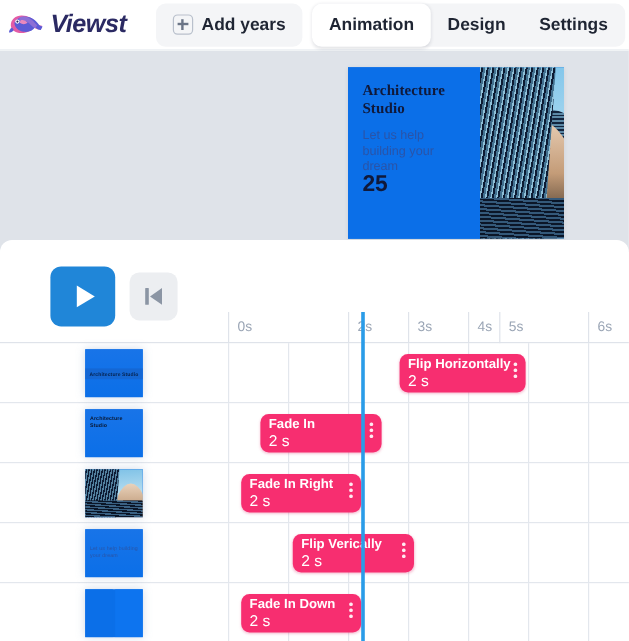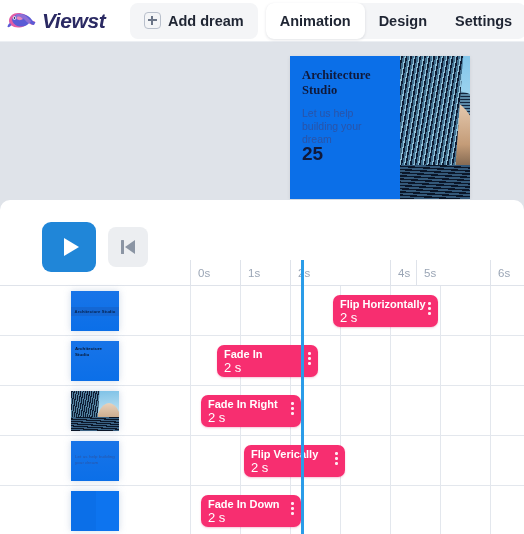--- a/index.html
+++ b/index.html
@@ -254,21 +254,21 @@
       <circle cx="17" cy="24" r="3.6" fill="#ffffff"></circle>
       <circle cx="17" cy="24" r="1.8" fill="#2b2a63"></circle>
       <path d="M8 34c-3 2-5 5-5 8 3 1 6-1 8-4l-3-4z" fill="#5b5bd6"></path>
     </svg>
     <span class="brand-name">Viewst</span>
   </div>
 
   <div class="navgroup">
     <div class="navbtn">
       <span class="plus-icon"></span>
-      <span>Add dream</span>
+      <span>Add years</span>
     </div>
   </div>
 
   <div class="navgroup gap">
     <div class="navbtn active">
       <span>Animation</span>
     </div>
     <div class="navbtn">
       <span>Design</span>
     </div>
@@ -304,22 +304,22 @@
       <span class="tri"></span>
     </div>
     <div class="btn-start">
       <span class="bar"></span>
       <span class="tri2"></span>
     </div>
   </div>
 
   <div class="ruler">
     <div class="tick" style="left:190px">0s</div>
-    <div class="tick" style="left:240px">1s</div>
     <div class="tick" style="left:290px">2s</div>
+    <div class="tick" style="left:340px">3s</div>
     <div class="tick" style="left:390px">4s</div>
     <div class="tick" style="left:416px">5s</div>
     <div class="tick" style="left:490px">6s</div>
   </div>
 
   <div class="tracks">
 
     <div class="trow">
       <div class="thumbcell">
         <div class="thumb">

